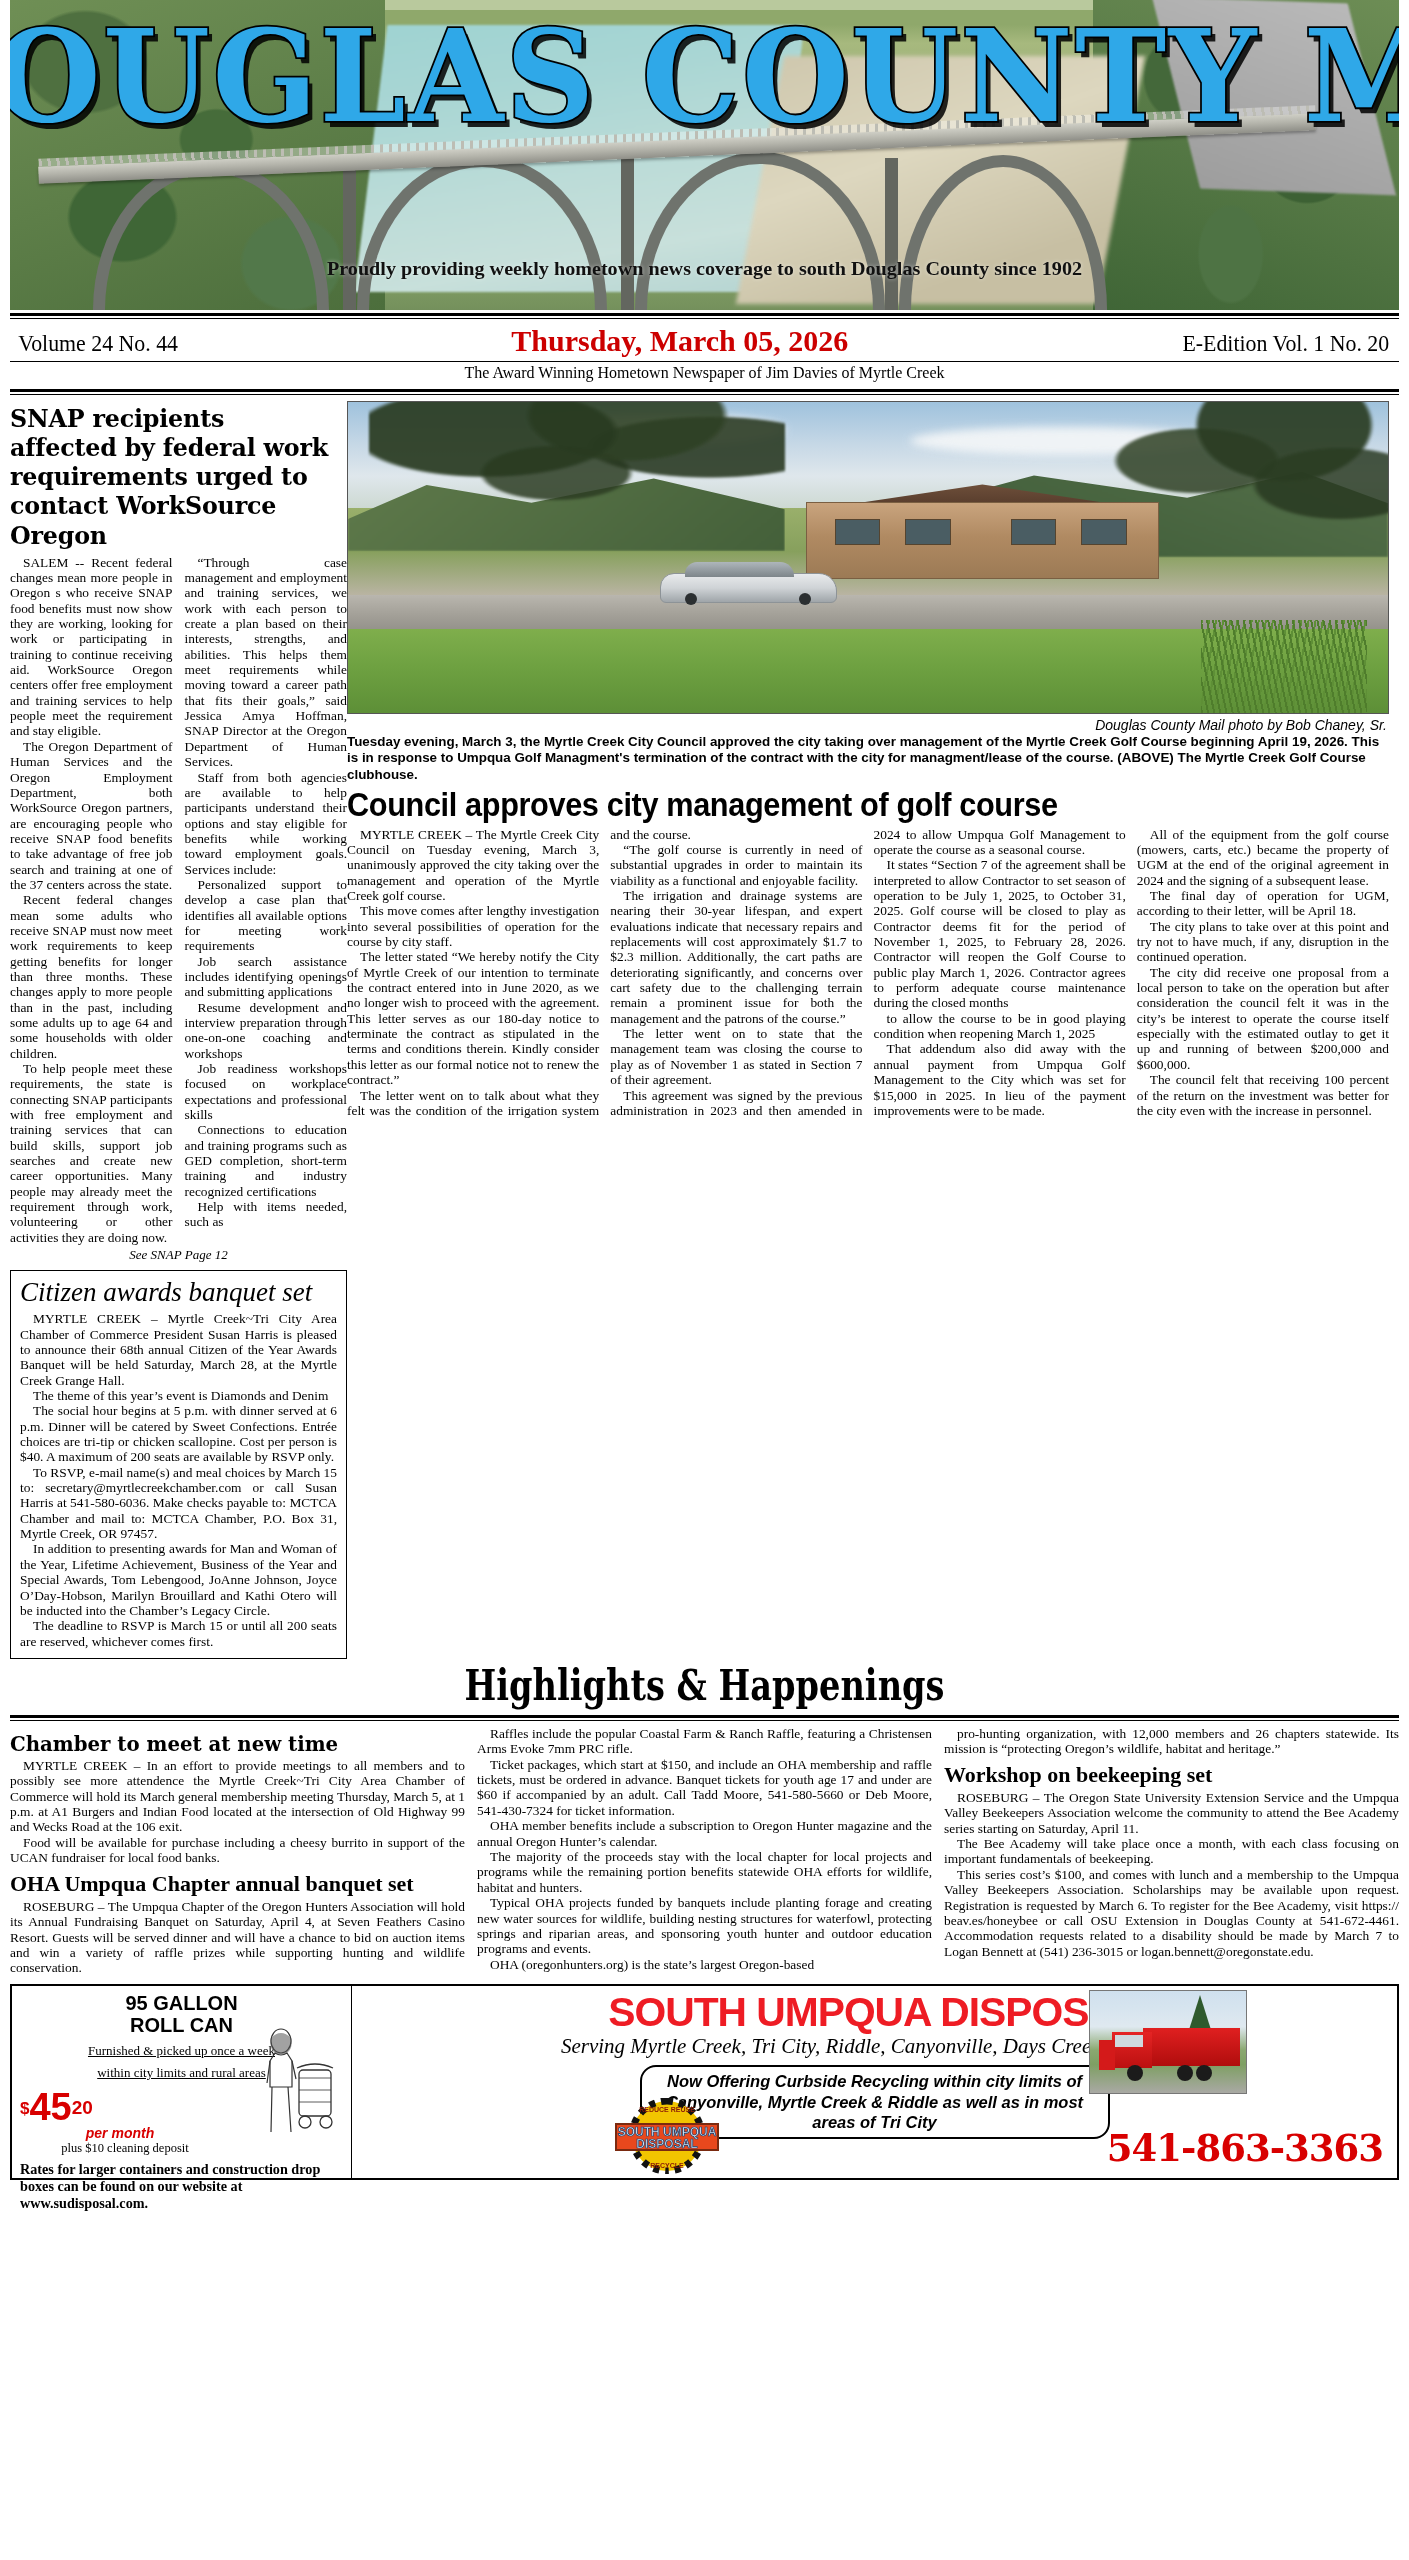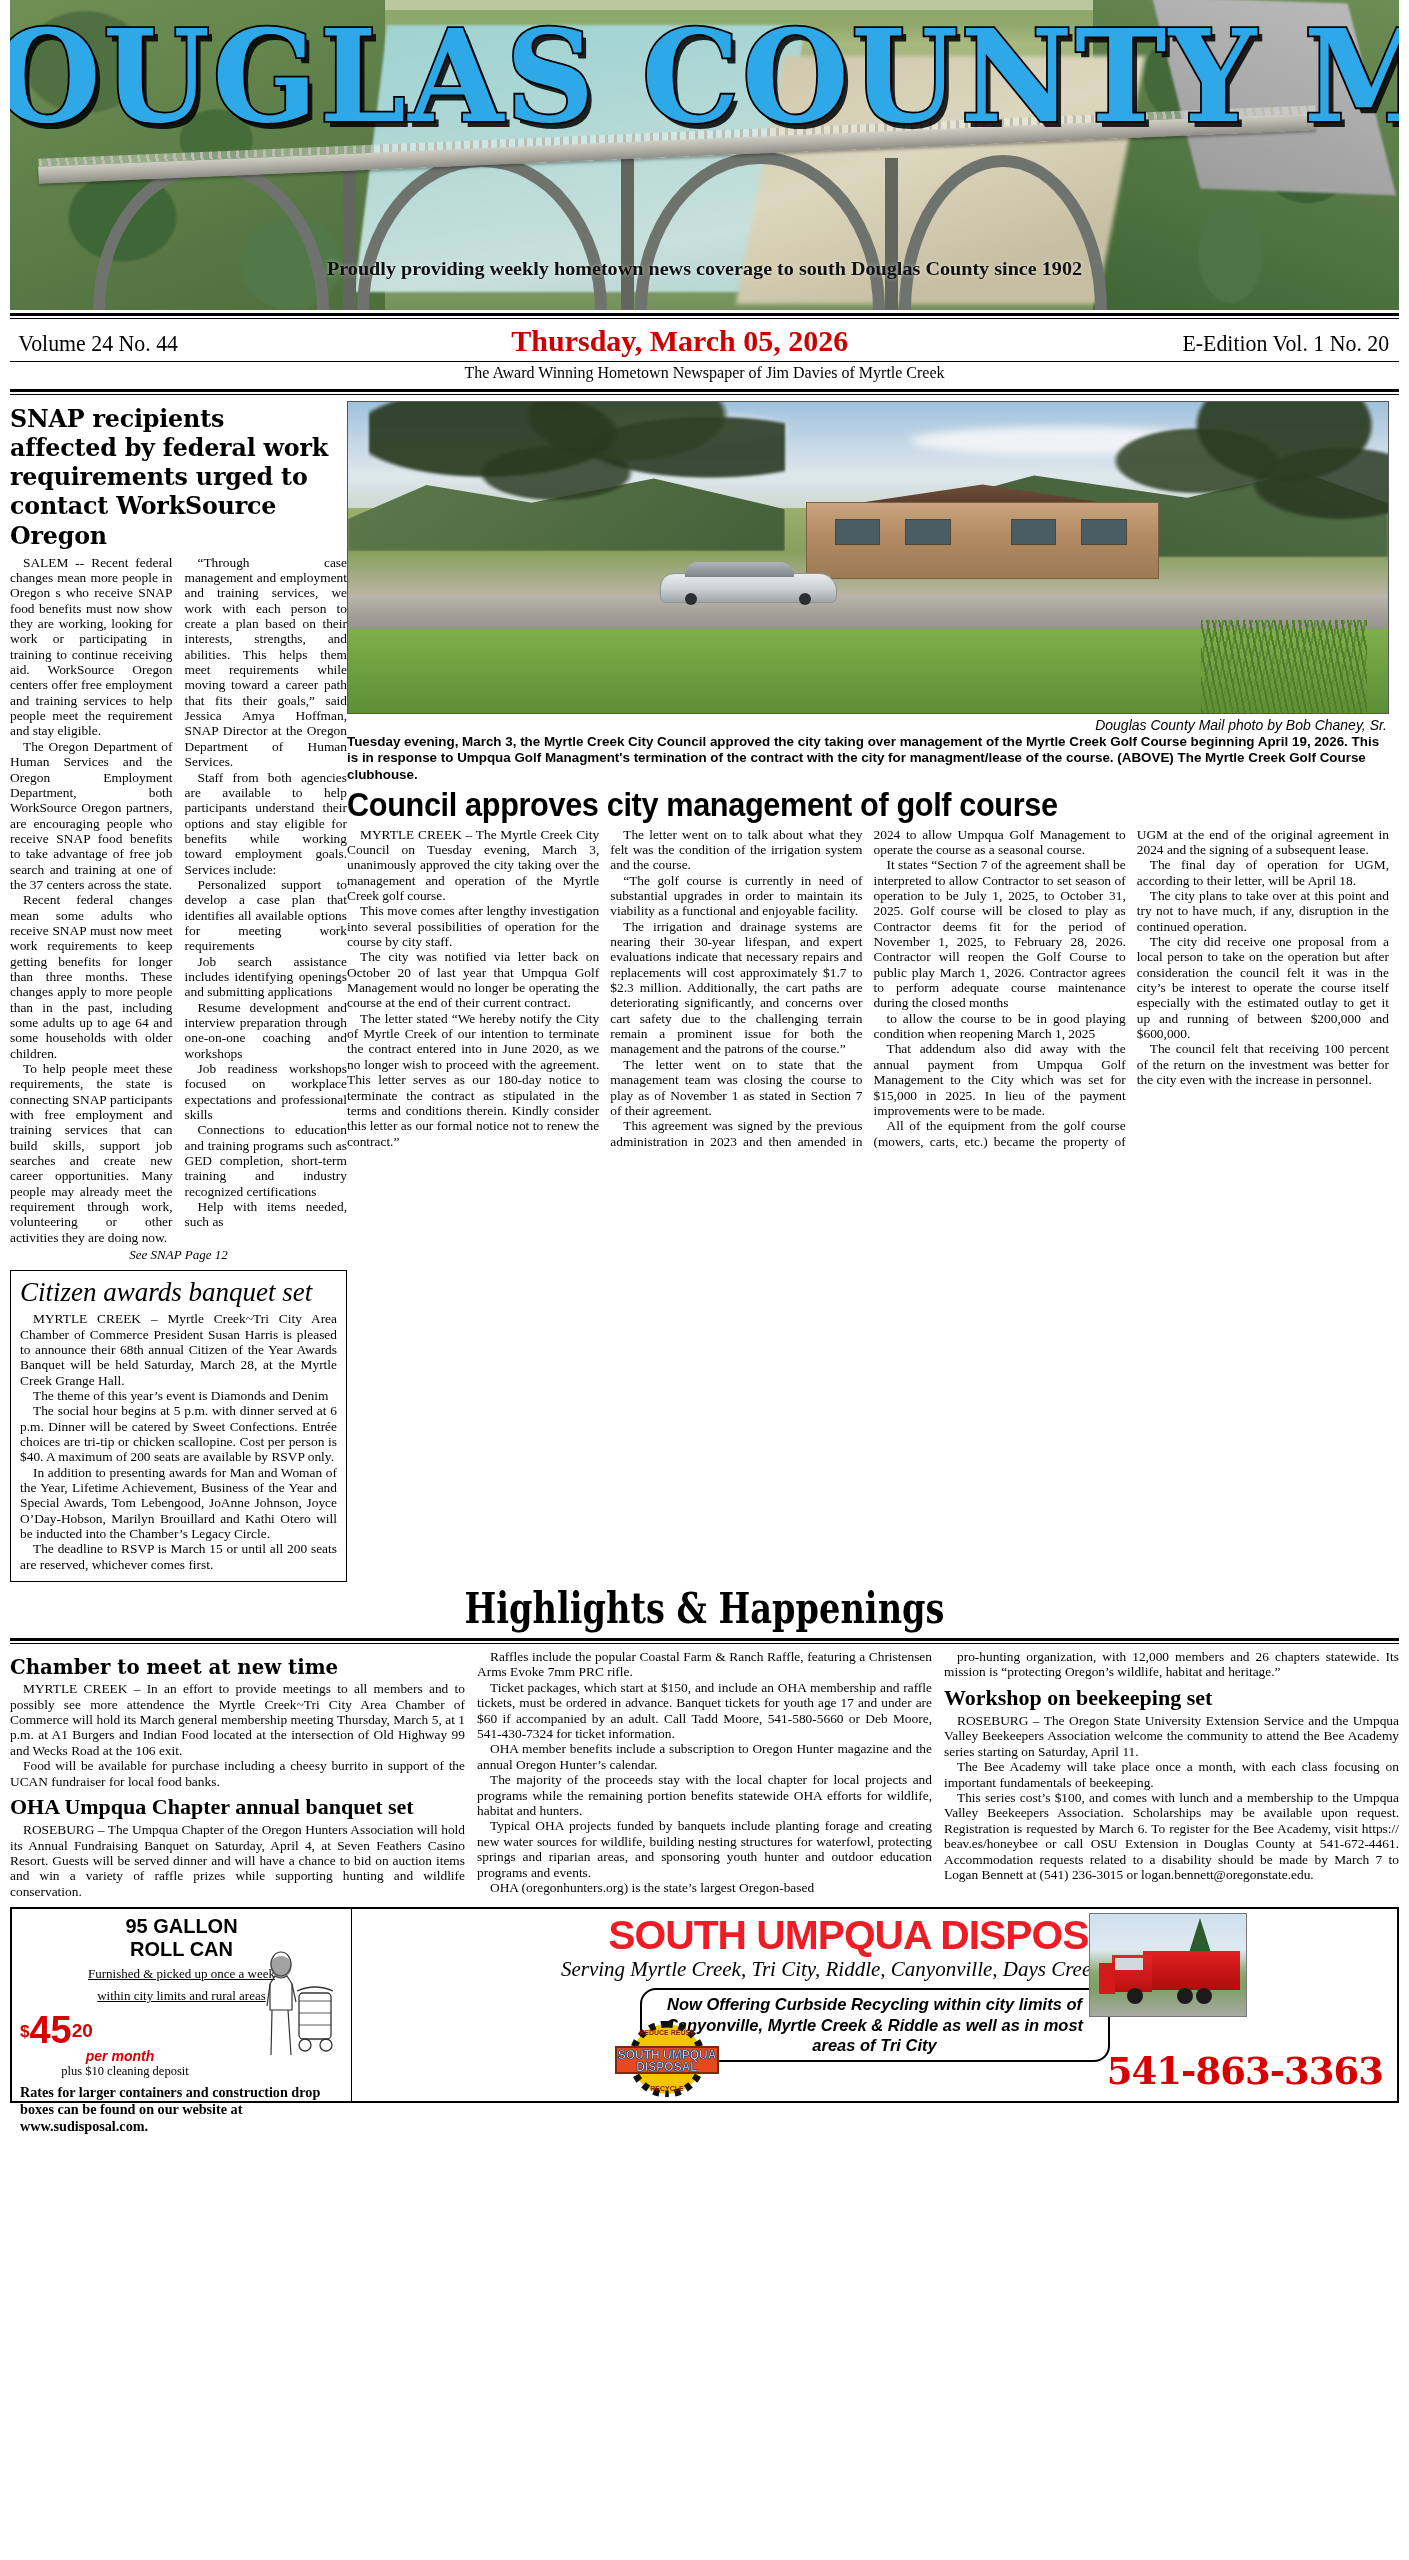--- a/index.html
+++ b/index.html
@@ -373,20 +373,21 @@
         <p>Help with items needed, such as</p>
       </div>
       <div class="see-more">See SNAP Page 12</div>
 
       <div class="boxed">
         <h2 class="hl-ital">Citizen awards banquet set</h2>
         <div class="body-txt">
           <p>MYRTLE CREEK – Myrtle Creek~Tri City Area Chamber of Commerce President Susan Harris is pleased to announce their 68th annual Citizen of the Year Awards Banquet will be held Saturday, March 28, at the Myrtle Creek Grange Hall.</p>
           <p>The theme of this year’s event is Diamonds and Denim</p>
           <p>The social hour begins at 5 p.m. with dinner served at 6 p.m. Dinner will be catered by Sweet Confections. Entrée choices are tri-tip or chicken scallopine. Cost per person is $40. A maximum of 200 seats are available by RSVP only.</p>
+          <p>To RSVP, e-mail name(s) and meal choices by March 15 to: secretary@myrtlecreekchamber.com or call Susan Harris at 541-580-6036. Make checks payable to: MCTCA Chamber and mail to: MCTCA Chamber, P.O. Box 31, Myrtle Creek, OR 97457.</p>
           <p>In addition to presenting awards for Man and Woman of the Year, Lifetime Achievement, Business of the Year and Special Awards, Tom Lebengood, JoAnne Johnson, Joyce O’Day-Hobson, Marilyn Brouillard and Kathi Otero will be inducted into the Chamber’s Legacy Circle.</p>
           <p>The deadline to RSVP is March 15 or until all 200 seats are reserved, whichever comes first.</p>
         </div>
       </div>
     </div>
 
     <div class="col-wide">
       <div class="photo-box">
         <div class="ph-sky"></div>
         <div class="ph-cloud" style="left:18%;top:4%;width:24%;height:10%;"></div>
@@ -410,21 +411,20 @@
         <div class="ph-tree-big"></div>
         <div class="ph-tree-r"></div>
       </div>
       <div class="photo-credit">Douglas County Mail photo by Bob Chaney, Sr.</div>
       <div class="photo-caption">Tuesday evening, March 3, the Myrtle Creek City Council approved the city taking over management of the Myrtle Creek Golf Course beginning April 19, 2026. This is in response to Umpqua Golf Managment's  termination of the contract with the city for managment/lease of the course. (ABOVE) The Myrtle Creek Golf Course clubhouse.</div>
 
       <h1 class="hl-sans">Council approves city management of golf course</h1>
       <div class="fourcol body-txt">
         <p>MYRTLE CREEK – The Myrtle Creek City Council on Tuesday evening, March 3, unanimously approved the city taking over the management and operation of the Myrtle Creek golf course.</p>
         <p>This move comes after lengthy investigation into several possibilities of operation for the course by city staff.</p>
-        <p>The city was notified via letter back on October 20 of last year that Umpqua Golf Management would no longer be operating the course at the end of their current contract.</p>
         <p>The letter stated “We hereby notify the City of Myrtle Creek of our intention to terminate the contract entered into in June 2020, as we no longer wish to proceed with the agreement. This letter  serves as our 180-day notice to terminate the contract as stipulated in the terms and conditions therein. Kindly consider this letter as our formal notice not to renew the contract.”</p>
         <p>The letter went on to talk about what they felt was the condition of the irrigation system and the course.</p>
         <p>“The golf course is currently in need of substantial upgrades in order to maintain its viability as a functional and enjoyable facility.</p>
         <p>The irrigation and drainage systems are nearing their 30-year lifespan, and expert evaluations indicate that necessary  repairs and replacements will cost approximately $1.7 to $2.3 million. Additionally, the cart paths are deteriorating significantly, and concerns over cart safety due to the challenging terrain remain a prominent issue for both the management and the patrons of the course.”</p>
         <p>The letter went on to state that the management team was closing the course to play as of November 1 as stated in Section 7 of their agreement.</p>
         <p>This agreement was signed by the previous administration in 2023 and then amended in 2024 to allow Umpqua Golf Management to operate the course as a seasonal course.</p>
         <p>It states “Section 7 of the agreement shall be interpreted to allow Contractor to set season of operation to be July 1, 2025, to October 31, 2025. Golf course will be closed to play as Contractor deems fit for the period of November 1, 2025, to February 28, 2026. Contractor will reopen the Golf Course to public play March 1, 2026. Contractor agrees to perform adequate course maintenance during the closed months</p>
         <p>to allow the course to be in good playing condition when reopening March 1, 2025</p>
         <p>That addendum also did away with the annual payment from Umpqua Golf Management to the City which was set for $15,000 in 2025. In lieu of the payment improvements were to be made.</p>
         <p>All of the equipment from the golf course (mowers, carts, etc.) became the property of UGM at the end of the original agreement in 2024 and the signing of a subsequent lease.</p>

